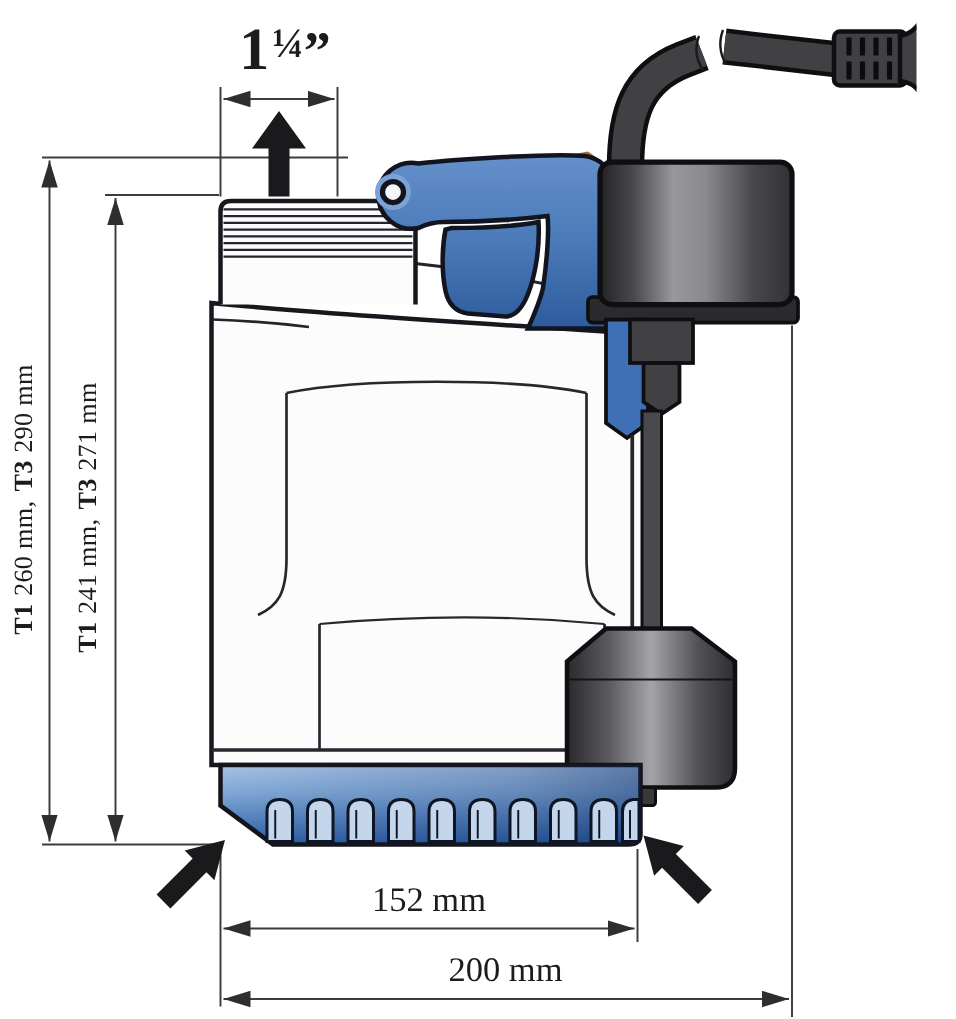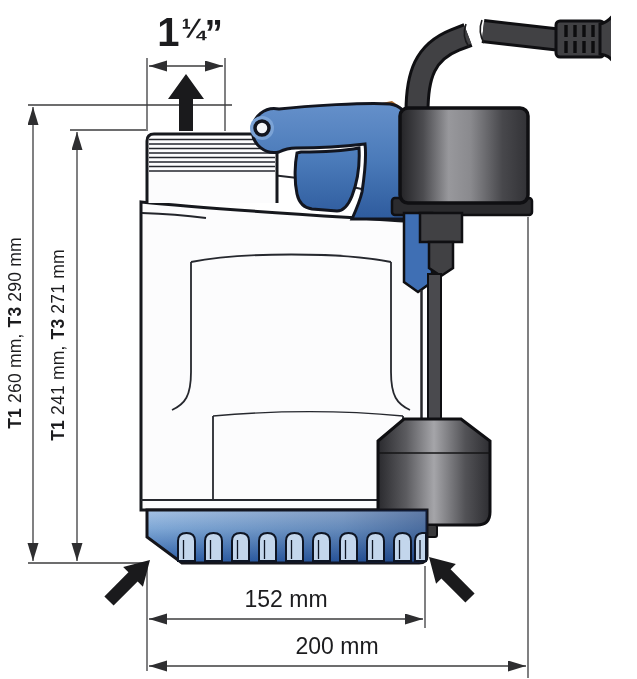--- a/index.html
+++ b/index.html
@@ -1,18 +1,18 @@
 <!DOCTYPE html>
 <html><head>
 <meta charset="utf-8">
 <style>
   html,body{margin:0;padding:0;background:#ffffff;}
   .stage{
     position:relative;width:611px;height:679px;background:#ffffff;overflow:hidden;
-    font-family:Liberation Sans, sans-serif;
+    font-family:Liberation Serif, serif;
   }
   svg{display:block;}
   text{fill:#1c1c1e;}
   .dim-label{font-size:23px;}
   .side-label{font-size:17.5px;letter-spacing:.2px;}
   .outlet-label{font-weight:bold;}
 </style>
 </head>
 <body>
 

